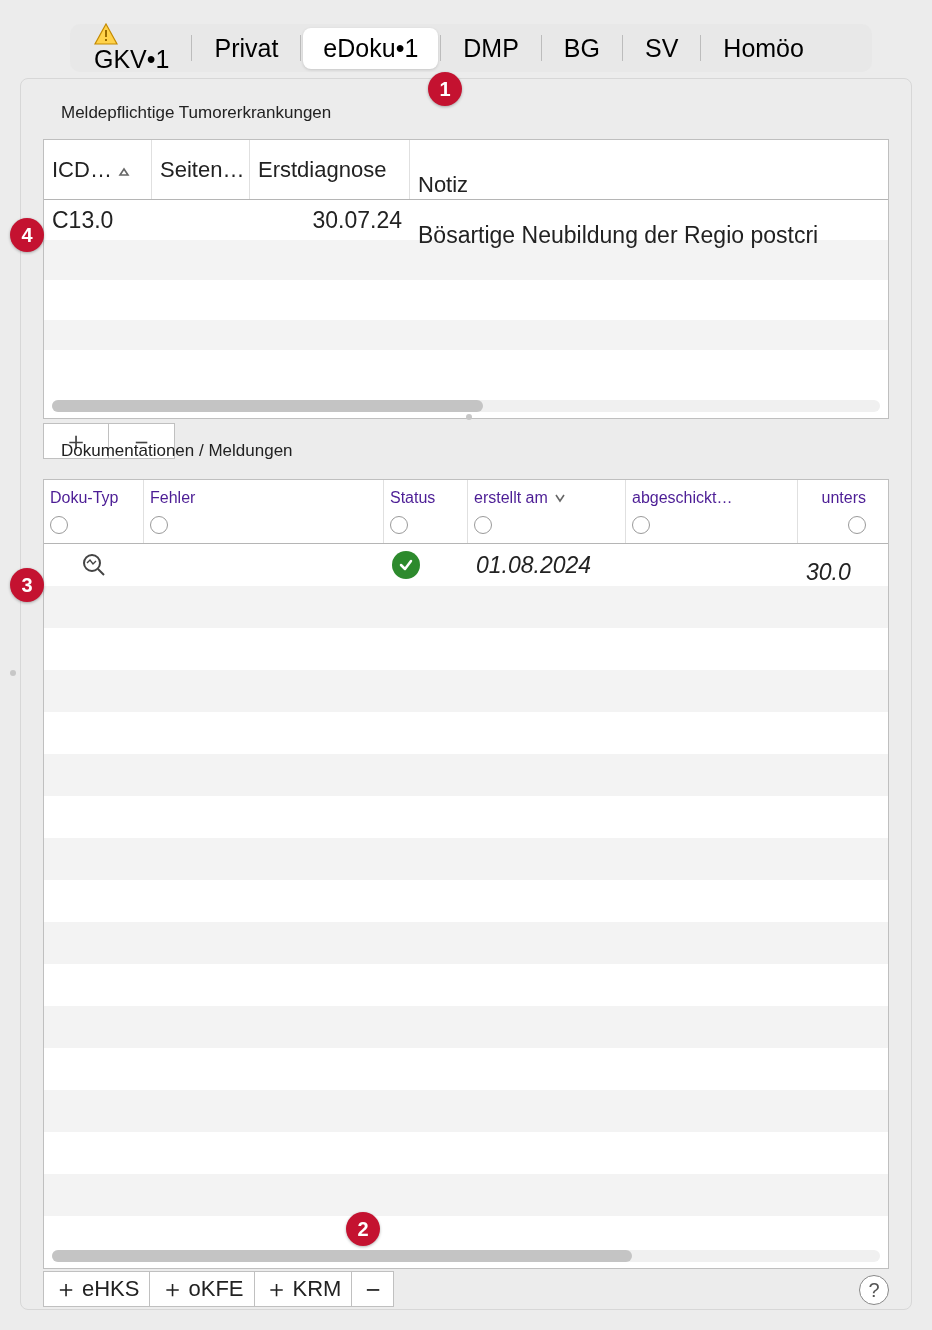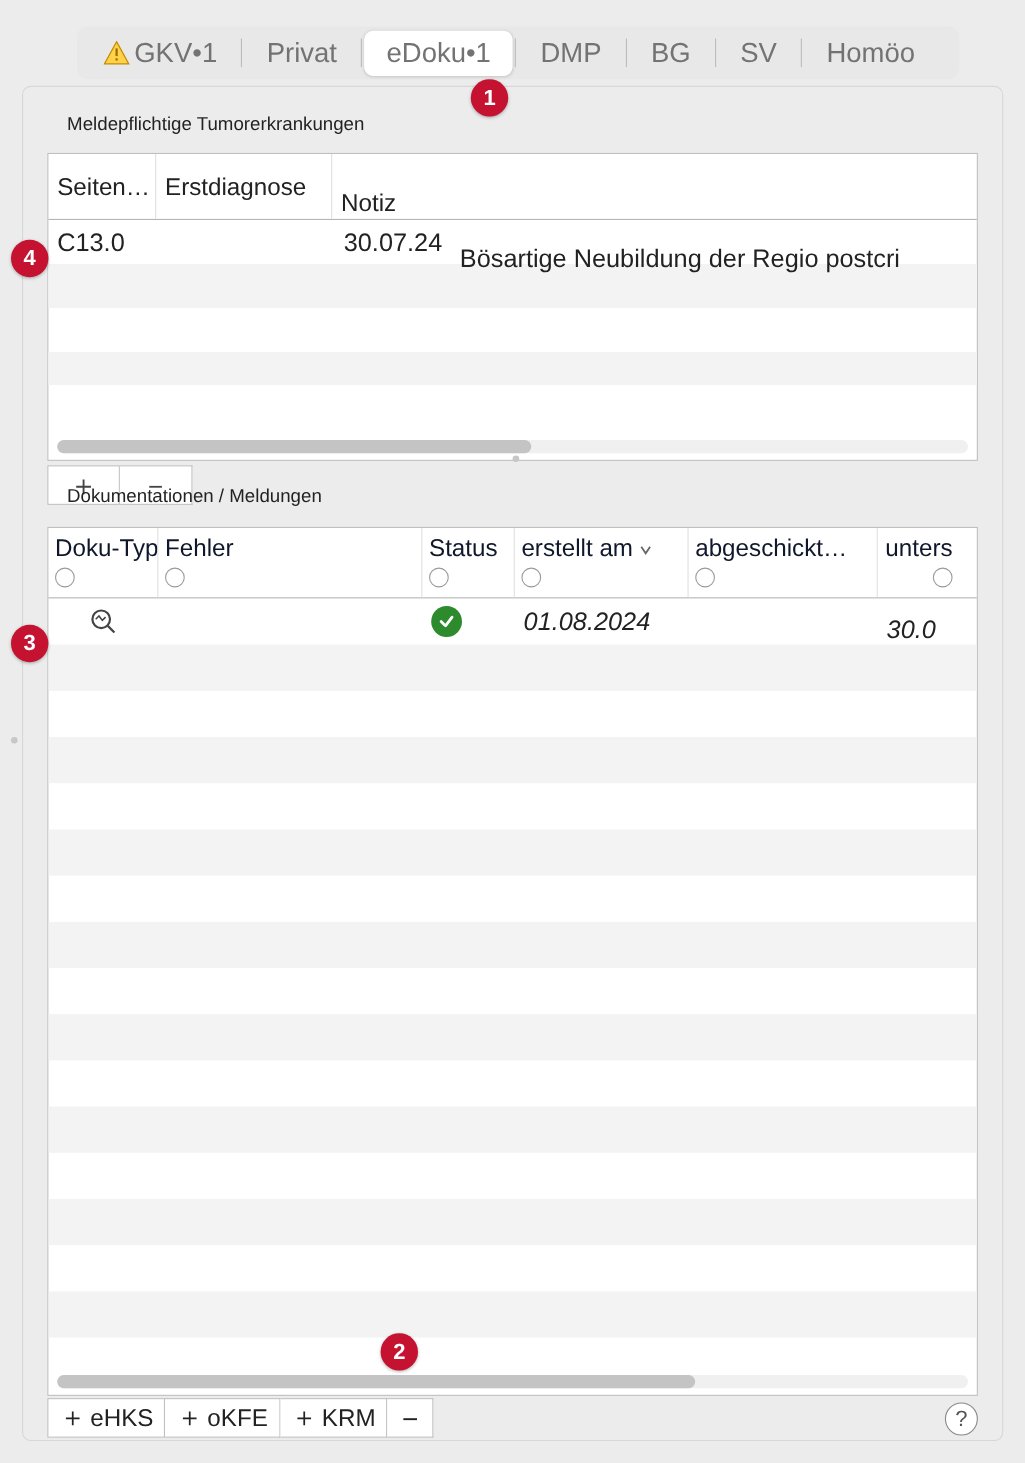--- a/index.html
+++ b/index.html
@@ -23,26 +23,26 @@
     height: 48px;
     display: flex;
     align-items: center;
     background: #e8e8e8;
     border-radius: 10px;
     padding: 0 4px;
   }
   .tab {
     padding: 6px 20px;
     font-size: 25px;
-    color: #737373;
-    display: flex;
-    align-items: center;
+    color: #000000;
+    display: flex;
     border-radius: 8px;
     white-space: nowrap;
     cursor: default;
+    flex-direction: column;
   }
   .tab.active {
     background: #fff;
     box-shadow: 0 1px 3px rgba(0,0,0,0.15);
     font-weight: 500;
   }
   .tab-sep {
     width: 1px;
     height: 26px;
     background: #bcbcbc;
@@ -183,22 +183,22 @@
   .t2-head {
     display: flex;
     height: 64px;
     border-bottom: 1px solid #b5b5b5;
   }
   .t2-col {
     display: flex;
     flex-direction: column;
     border-right: 1px solid #e0e0e0;
     padding: 4px 6px 2px 6px;
-    font-size: 22px;
-    color: #0f172a;
+    font-size: 16px;
+    color: #4c1d95;
     position:relative;
     overflow:hidden;
     white-space:nowrap;
   }
   .t2-col:last-child { border-right:none; }
   .t2-col .label { display:flex; align-items:center; height:28px; }
   .circle {
     width: 18px; height: 18px;
     border: 1.5px solid #9a9a9a;
     border-radius: 50%;
@@ -342,20 +342,28 @@
       <span>Homöo</span>
     </div>
 </div>
 
 <div class="panel">
 
   <div class="section-title title-tumor">Meldepflichtige Tumorerkrankungen</div>
 
   <div class="table1">
     <div class="t1-head">
+      <div class="t1-col c1a">
+        <span>ICD…</span>
+        <span class="sort-chevron">
+          <svg width="12" height="10" viewBox="0 0 12 10">
+              <path d="M6 2 L10 8 L2 8 Z" fill="none" stroke="#666" stroke-width="1.6"></path>
+            </svg>
+        </span>
+      </div>
       <div class="t1-col c1b">
           <span>Seiten…</span>
         </div>
       <div class="t1-col c1c">
           <span>Erstdiagnose</span>
         </div>
       <div class="t1-col c1d">
           <span>Notiz</span>
         </div>
     </div>

